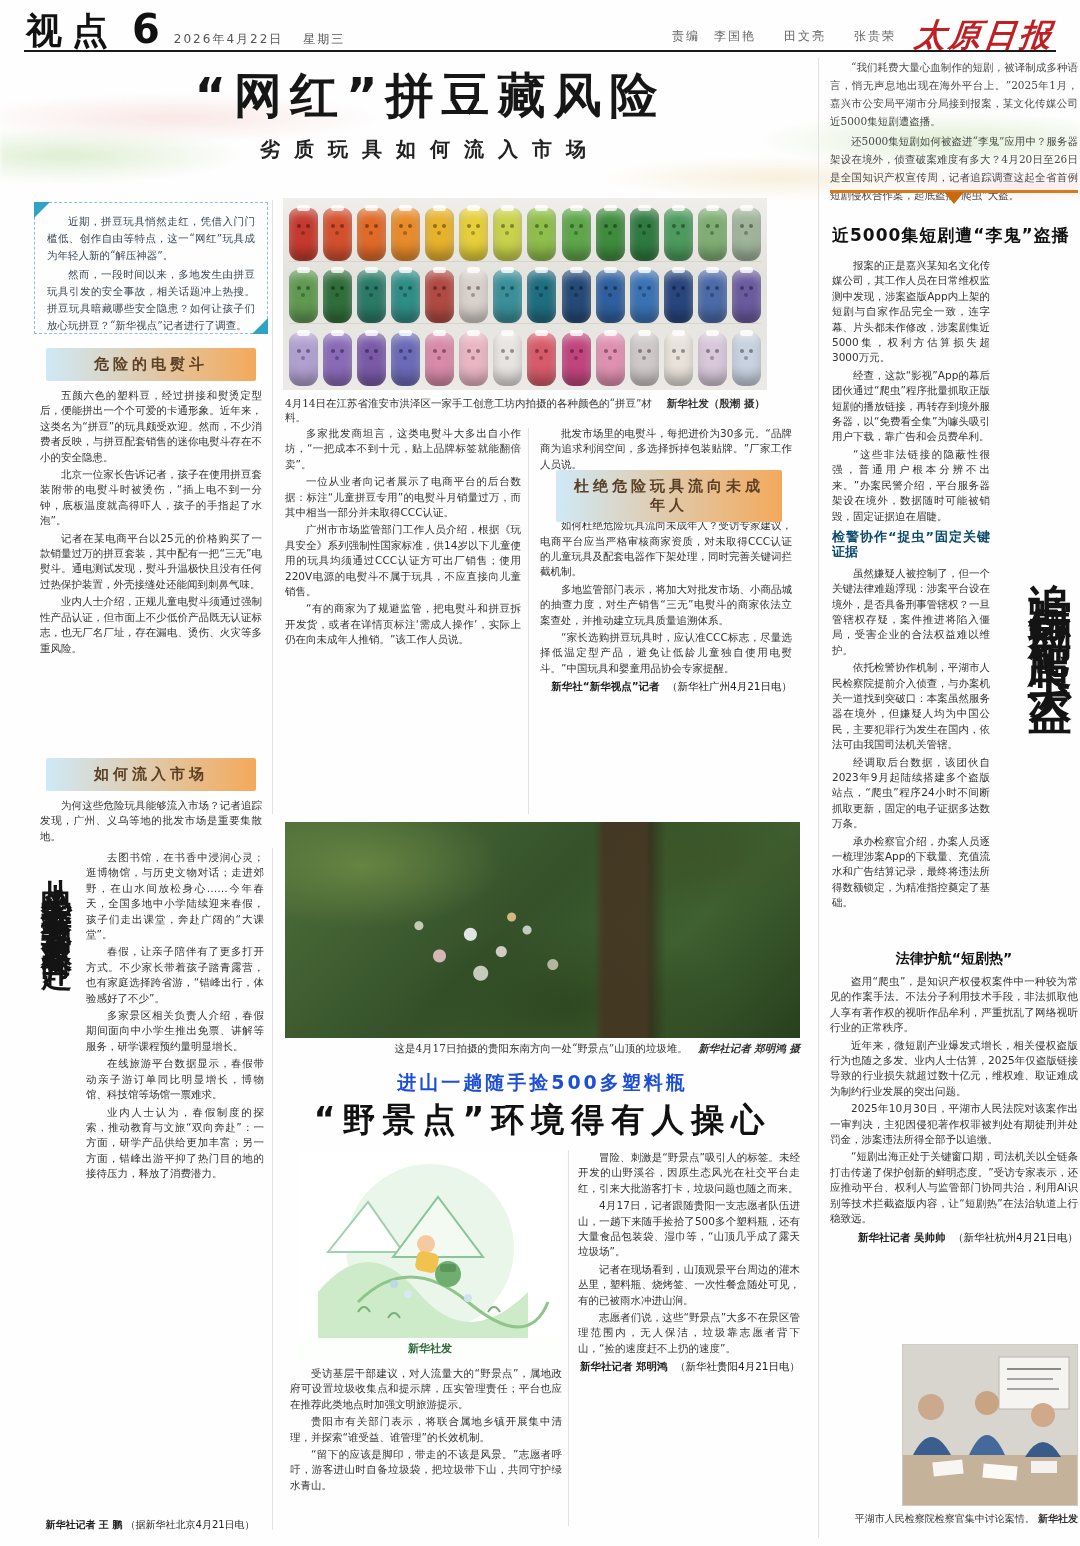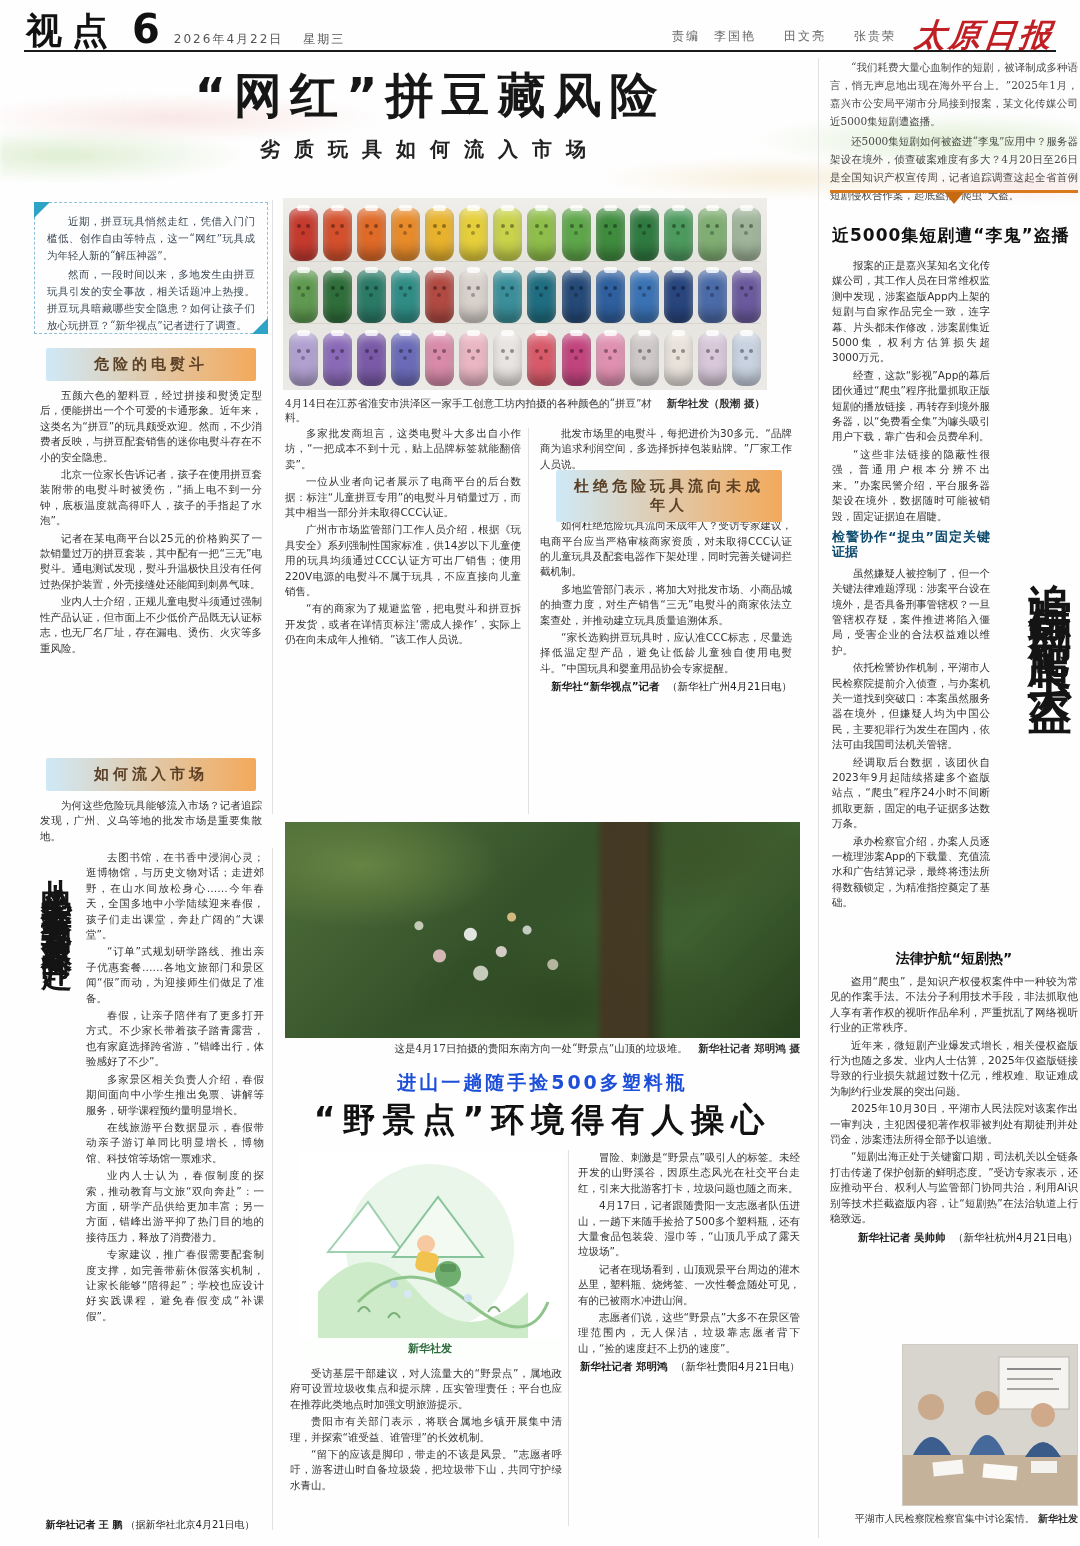--- a/index.html
+++ b/index.html
@@ -142,21 +142,21 @@
       radial-gradient(circle 7px at 52% 66%, rgba(225,215,200,.75) 0 5px, transparent 6px),
       radial-gradient(circle 5px at 44% 44%, rgba(250,210,150,.8) 0 4px, transparent 5px),
       linear-gradient(90deg, transparent 60%, rgba(70,52,34,.85) 62% 70%, rgba(50,38,24,.6) 71%, transparent 74%),
       radial-gradient(ellipse 200px 90px at 15% 20%, rgba(110,140,70,.8), transparent 70%),
       radial-gradient(ellipse 180px 80px at 80% 15%, rgba(60,85,40,.9), transparent 70%),
       radial-gradient(ellipse 220px 110px at 55% 85%, rgba(45,70,32,.9), transparent 75%),
       linear-gradient(135deg,#50703a,#34512a 45%,#3f6030 70%,#27401e);
   }
   .forest-caption { left:285px; top:1042px; width:515px; text-align:right;
     font-family:"DejaVu Serif", serif; font-size:10.5px; color:#333; }
-  .forest-caption b { font-weight:bold; }
+  .forest-caption b { font-weight:bold;font-style:italic; }
   .wild-kicker { left:285px; top:1070px; width:515px; text-align:center; font-size:19px; font-weight:bold; letter-spacing:3px; color:#1d4ed8; }
   .wild-headline { left:285px; top:1098px; width:515px; text-align:center; font-size:33px; font-weight:900; letter-spacing:7px; color:#111; }
   .illu { left:298px; top:1152px; width:264px; height:206px; background:#fdfffd; }
   .illu-credit { position:absolute; left:0; right:0; bottom:2px; text-align:center; font-size:11px; font-weight:bold; color:#2e6b3c; }
   .wild-colR { left:578px; top:1150px; width:222px; height:376px; }
   .wild-colL { left:290px; top:1366px; width:272px; height:160px; }
 
   .vl-main-right { left:818px; top:58px; height:1480px; }
   .vl-a { left:272px; top:200px; height:614px; }
   .vl-b { left:528px; top:428px; height:386px; }
@@ -344,26 +344,24 @@
   </svg>
 </div>
 <div class="abs drama-caption">
   <span>平湖市人民检察院检察官集中讨论案情。</span>
   <b>新华社发</b>
 </div>
 
 <div class="abs vt-left">从中小学春假看教育和文旅『双向奔赴』</div>
 <div class="abs col spring-col">
     <p class="para">去图书馆，在书香中浸润心灵；逛博物馆，与历史文物对话；走进郊野，在山水间放松身心……今年春天，全国多地中小学陆续迎来春假，孩子们走出课堂，奔赴广阔的“大课堂”。</p>
-    <p class="para">“订单”式规划研学路线、推出亲子优惠套餐……各地文旅部门和景区闻“假”而动，为迎接师生们做足了准备。</p>
     <p class="para">春假，让亲子陪伴有了更多打开方式。不少家长带着孩子踏青露营，也有家庭选择跨省游，“错峰出行，体验感好了不少”。</p>
     <p class="para">多家景区相关负责人介绍，春假期间面向中小学生推出免票、讲解等服务，研学课程预约量明显增长。</p>
     <p class="para">在线旅游平台数据显示，春假带动亲子游订单同比明显增长，博物馆、科技馆等场馆一票难求。</p>
     <p class="para">业内人士认为，春假制度的探索，推动教育与文旅“双向奔赴”：一方面，研学产品供给更加丰富；另一方面，错峰出游平抑了热门目的地的接待压力，释放了消费潜力。</p>
-    <p class="para">专家建议，推广春假需要配套制度支撑，如完善带薪休假落实机制，让家长能够“陪得起”；学校也应设计好实践课程，避免春假变成“补课假”。</p>
   </div>
 <div class="abs spring-byline">
   <span class="nm">新华社记者 王 鹏</span>
   <span>（据新华社北京4月21日电）</span>
 </div>
 
 <div class="abs forest-photo"></div>
 <div class="abs forest-caption">
   <span>这是4月17日拍摄的贵阳东南方向一处“野景点”山顶的垃圾堆。</span>　<b>新华社记者 郑明鸿 摄</b>
 </div>

